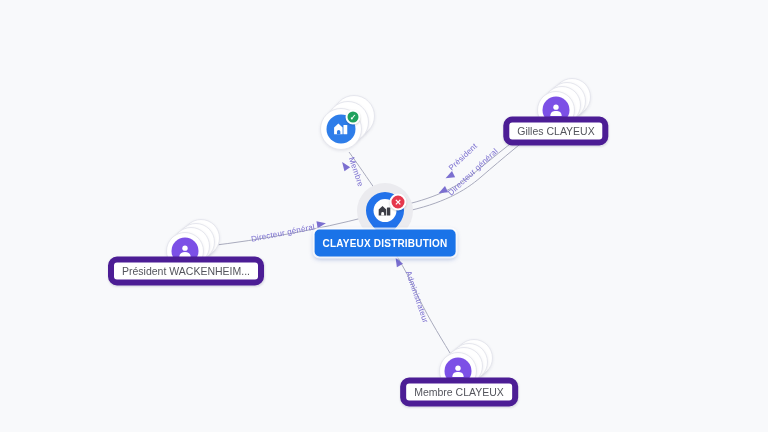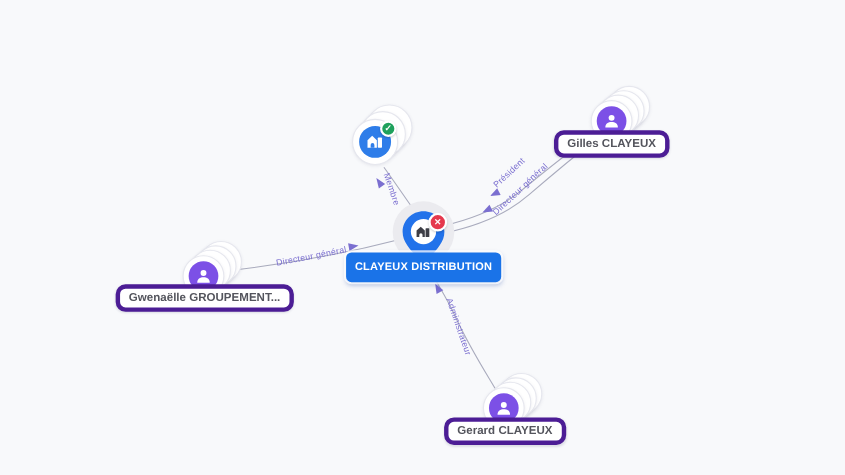--- a/index.html
+++ b/index.html
@@ -43,23 +43,22 @@
   .halo{
     position:absolute;width:56px;height:56px;border-radius:50%;
     background:#ebebef;transform:translate(-50%,-50%);
   }
   svg.pin{position:absolute;transform:translate(-50%,-37%);}
 
   
   .pill{
     position:absolute;transform:translate(-50%,-50%);white-space:nowrap;
     background:#fff;color:#54555d;font-size:10.5px;line-height:13px;
-    padding:2px 8px;border-radius:9px;border:4px solid #4c1d95;
+    padding:2px 8px;border-radius:9px;border:6px solid #4c1d95;
     box-shadow:0 1px 2px rgba(60,60,100,.14);
-    font-weight:bold;
   }
   .pill.selected{
     background:#1a73e8;color:#fff;font-weight:700;font-size:10px;
     letter-spacing:.2px;border:none;border-radius:5px;padding:7px 8px;
     box-shadow:0 0 0 2px rgba(255,255,255,.75),0 2px 5px rgba(20,60,160,.35);
     z-index:5;
   }
   .elabel{
     position:absolute;transform:translate(-50%,-50%) rotate(var(--r));
     color:#7b6fd0;font-size:8px;white-space:nowrap;letter-spacing:.2px;
@@ -162,17 +161,17 @@
         <path fill="#ffffff" d="M3.7 12 V9.9 A1.45 1.45 0 0 1 6.6 9.9 V12 Z"></path>
         <rect fill="#3d3e46" x="9.4" y="3.9" width="3.4" height="8.1" rx="0.6"></rect>
       </g>
     </svg>
     <div class="badge close">
         <span>✕</span>
       </div>
   </div>
 
   <div class="pill" style="left:556px;top:131px">Gilles CLAYEUX</div>
-  <div class="pill" style="left:186px;top:271px">Gwenaëlle GROUPEMENT...</div>
-  <div class="pill" style="left:459px;top:392px">Gerard CLAYEUX</div>
+  <div class="pill" style="left:186px;top:271px">Président WACKENHEIM...</div>
+  <div class="pill" style="left:459px;top:392px">Membre CLAYEUX</div>
   <div class="pill selected" style="left:385px;top:243px">CLAYEUX DISTRIBUTION</div>
 
 </div>
 
 </body></html>

